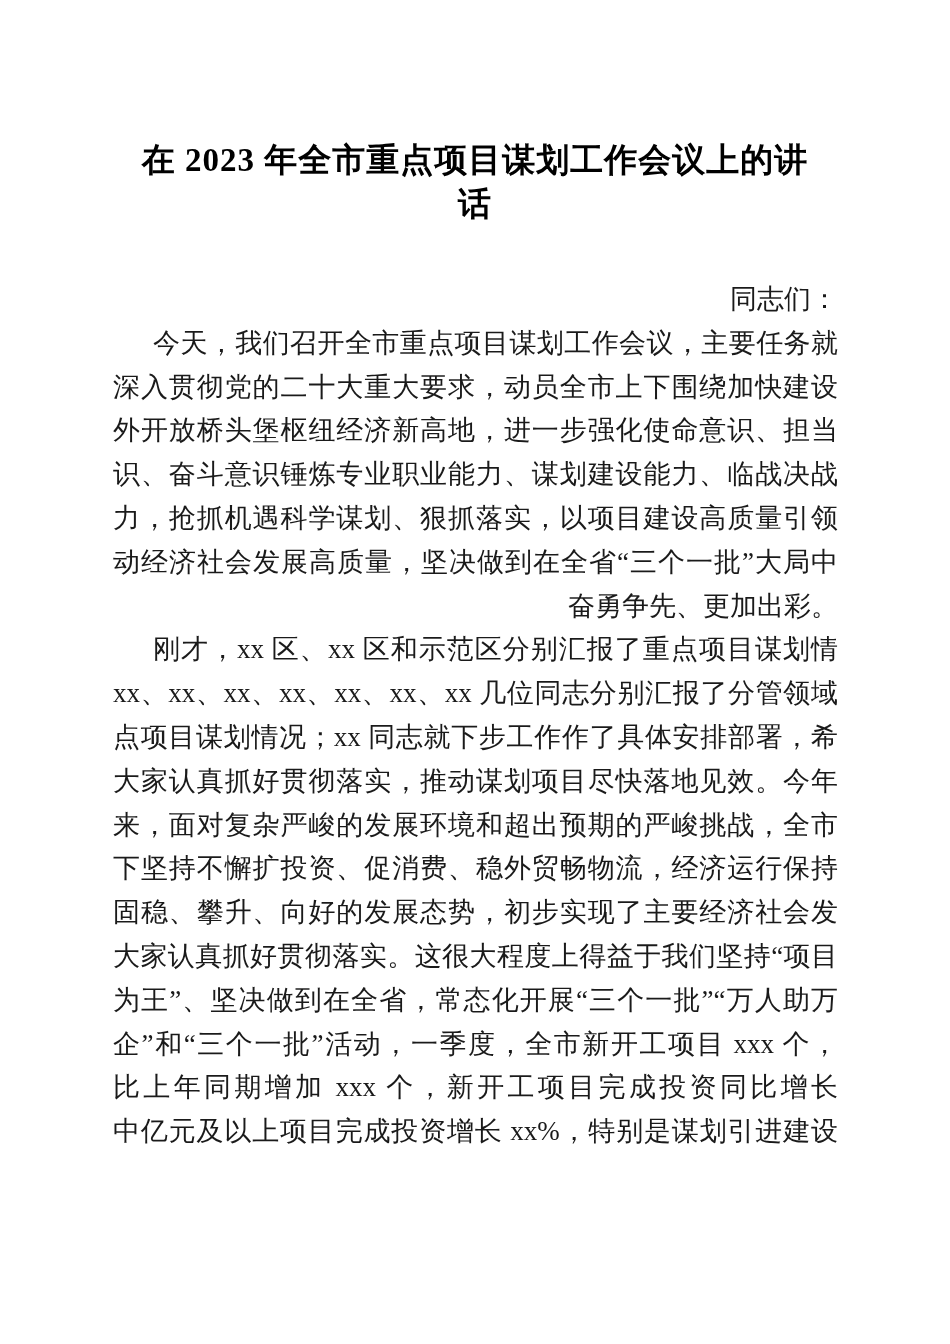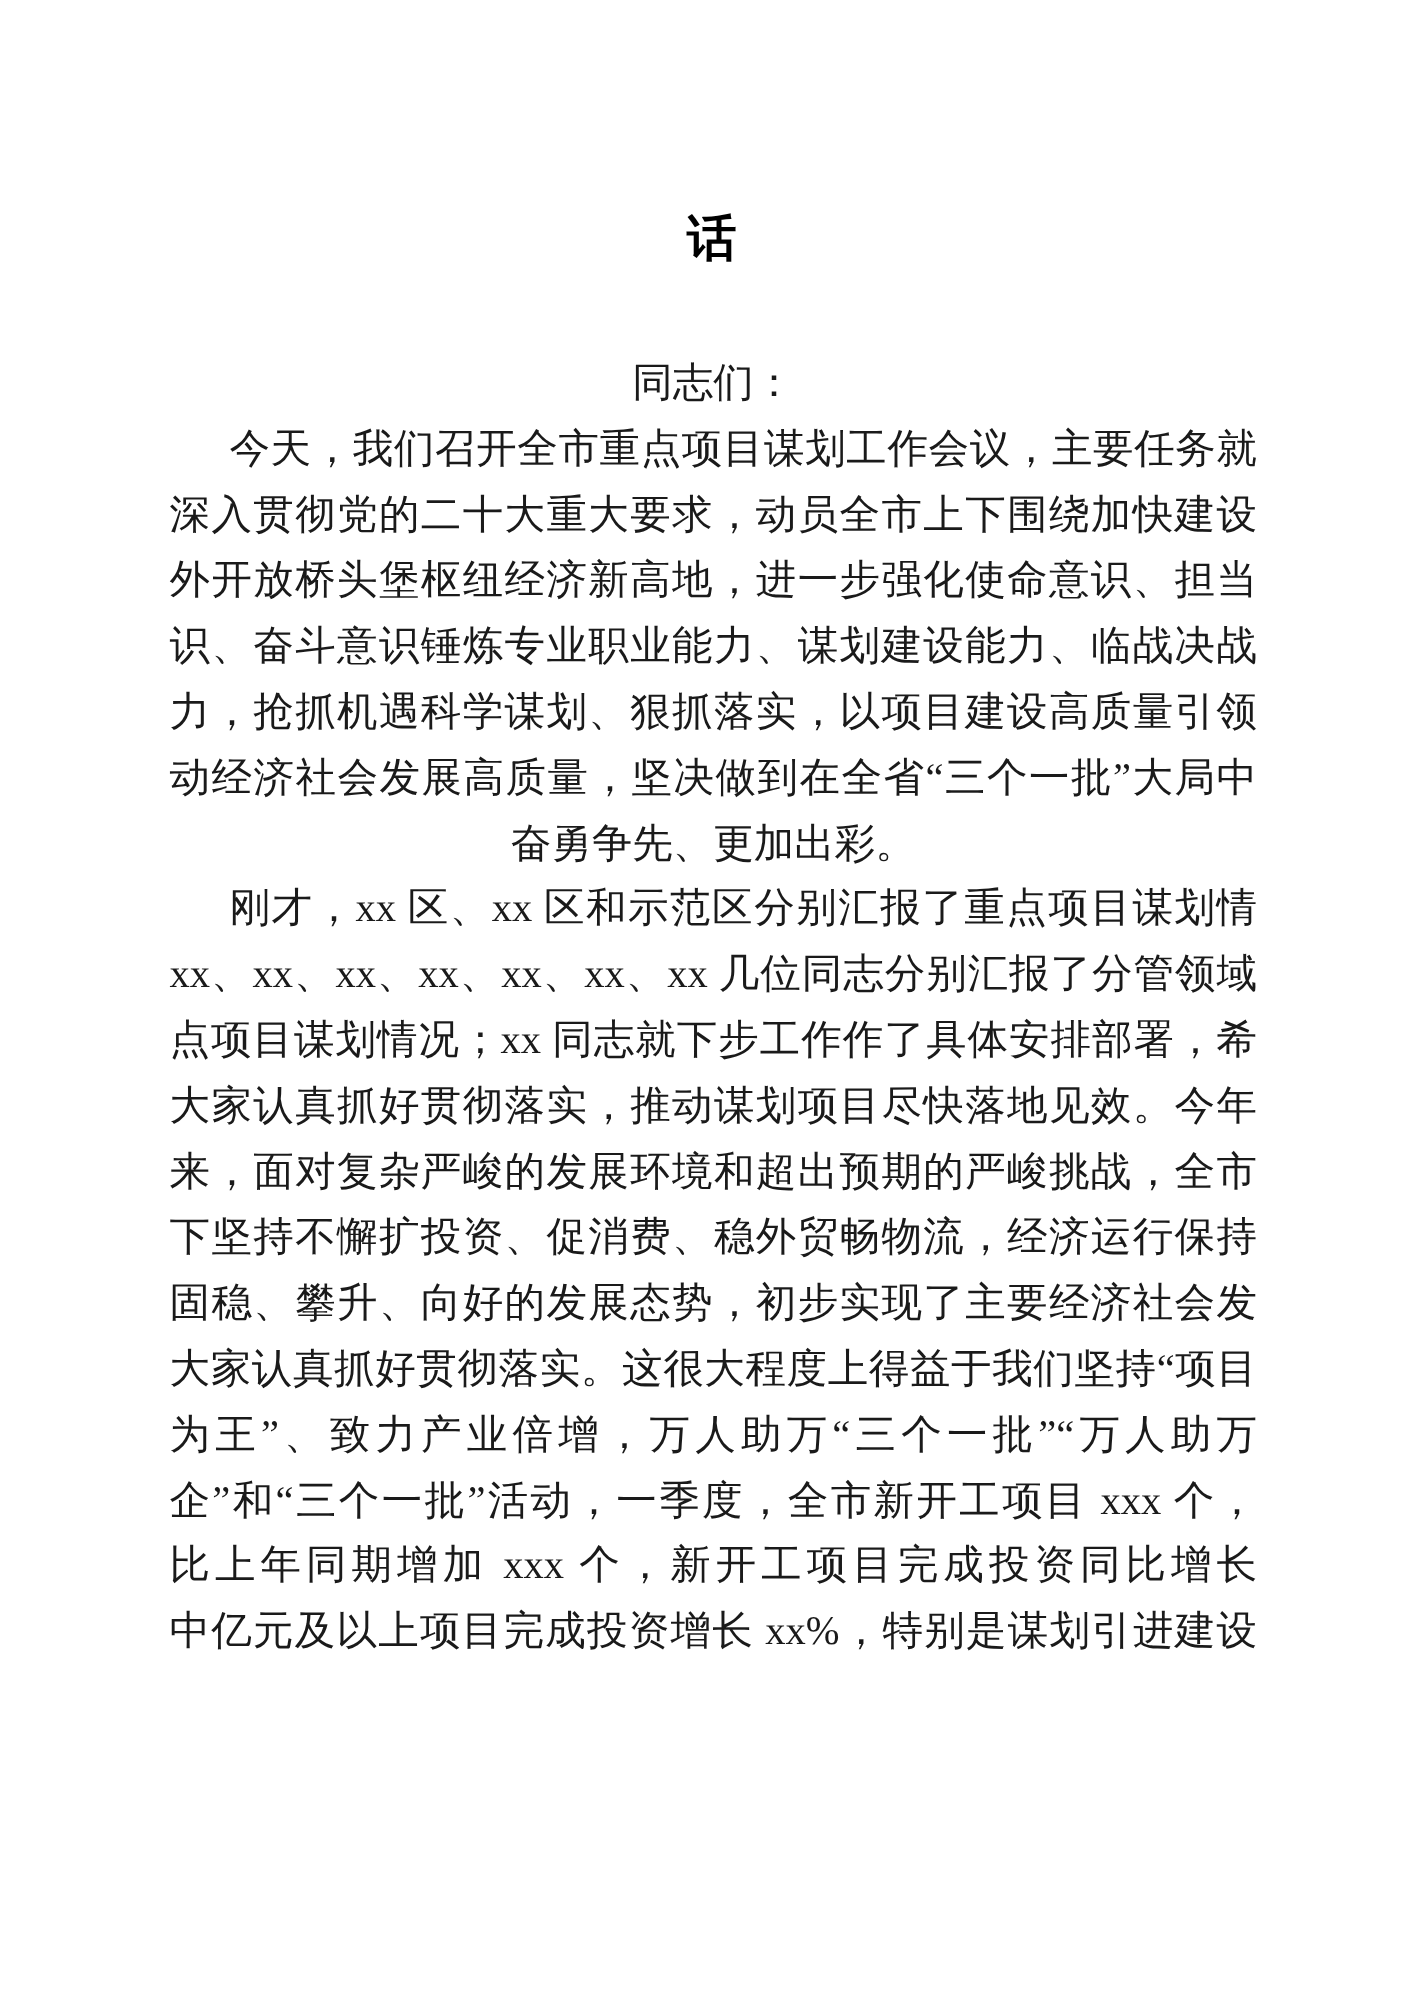--- a/index.html
+++ b/index.html
@@ -32,54 +32,55 @@
   }
   .doc-body {
     margin: 52px 112px 0 113px; 
     font-size: 27px;
     color: #1a1a1a;
   }
   .line {
     height: 43.8px;
     line-height: 43.8px;
     overflow: hidden;
-    text-align: center;
+    text-align: right;
     white-space: normal;
   }
   .line.fill {
     text-align: justify;
     text-align-last: justify;
     text-justify: inter-character;
   }
   .line.indent {
     text-indent: 40px;
   }
 </style>
 </head>
 <body>
 
 <div class="page">
   <h1 class="doc-title">
+    <span class="title-line">在 2023 年全市重点项目谋划工作会议上的讲</span>
     <span class="title-line">话</span>
   </h1>
   <div class="doc-body" id="doc-body">
       <div class="line">同志们：</div>
       <div class="line indent fill">今天，我们召开全市重点项目谋划工作会议，主要任务就是</div>
       <div class="line fill">深入贯彻党的二十大重大要求，动员全市上下围绕加快建设对</div>
       <div class="line fill">外开放桥头堡枢纽经济新高地，进一步强化使命意识、担当意</div>
       <div class="line fill">识、奋斗意识锤炼专业职业能力、谋划建设能力、临战决战能</div>
       <div class="line fill">力，抢抓机遇科学谋划、狠抓落实，以项目建设高质量引领推</div>
       <div class="line fill">动经济社会发展高质量，坚决做到在全省“三个一批”大局中</div>
       <div class="line">奋勇争先、更加出彩。</div>
       <div class="line indent fill">刚才，xx 区、xx 区和示范区分别汇报了重点项目谋划情况；</div>
       <div class="line fill">xx、xx、xx、xx、xx、xx、xx 几位同志分别汇报了分管领域重</div>
       <div class="line fill">点项目谋划情况；xx 同志就下步工作作了具体安排部署，希望</div>
       <div class="line fill">大家认真抓好贯彻落实，推动谋划项目尽快落地见效。今年以</div>
       <div class="line fill">来，面对复杂严峻的发展环境和超出预期的严峻挑战，全市上</div>
       <div class="line fill">下坚持不懈扩投资、促消费、稳外贸畅物流，经济运行保持了</div>
       <div class="line fill">固稳、攀升、向好的发展态势，初步实现了主要经济社会发展</div>
       <div class="line fill">大家认真抓好贯彻落实。这很大程度上得益于我们坚持“项目</div>
-      <div class="line fill">为王”、致力产业倍增，万人助万“三个一批”“万人助万</div>
+      <div class="line fill">为王”、坚决做到在全省，常态化开展“三个一批”“万人助万</div>
       <div class="line fill">企”和“三个一批”活动，一季度，全市新开工项目 xxx 个，</div>
       <div class="line fill">比上年同期增加 xxx 个，新开工项目完成投资同比增长 xx%，其</div>
       <div class="line fill">中亿元及以上项目完成投资增长 xx%，特别是谋划引进建设了</div>
     </div>
 </div>
 
 </body></html>

